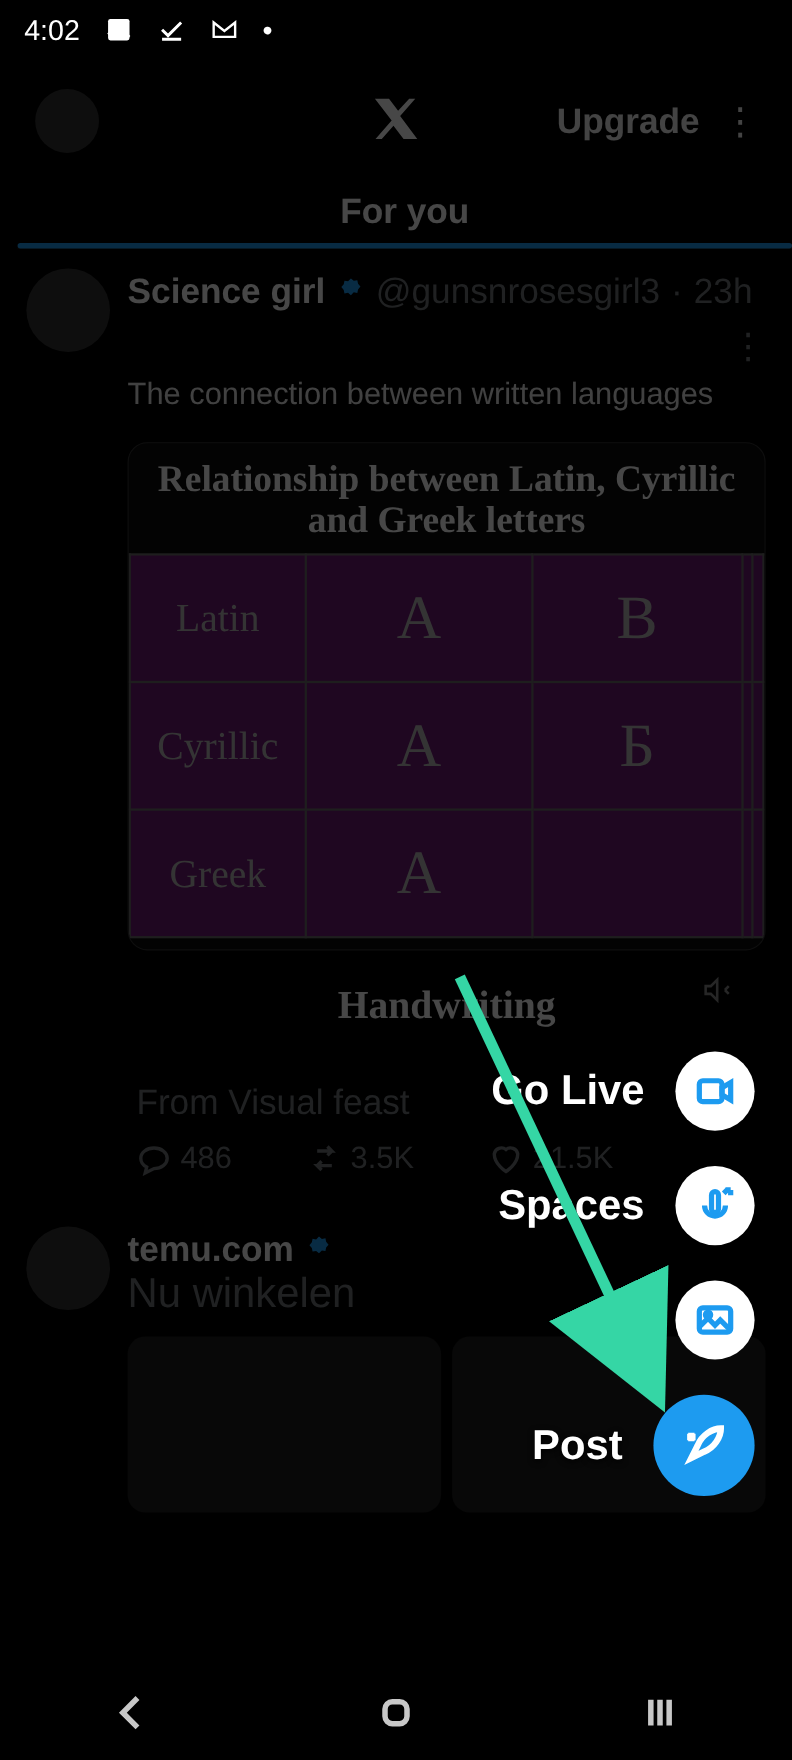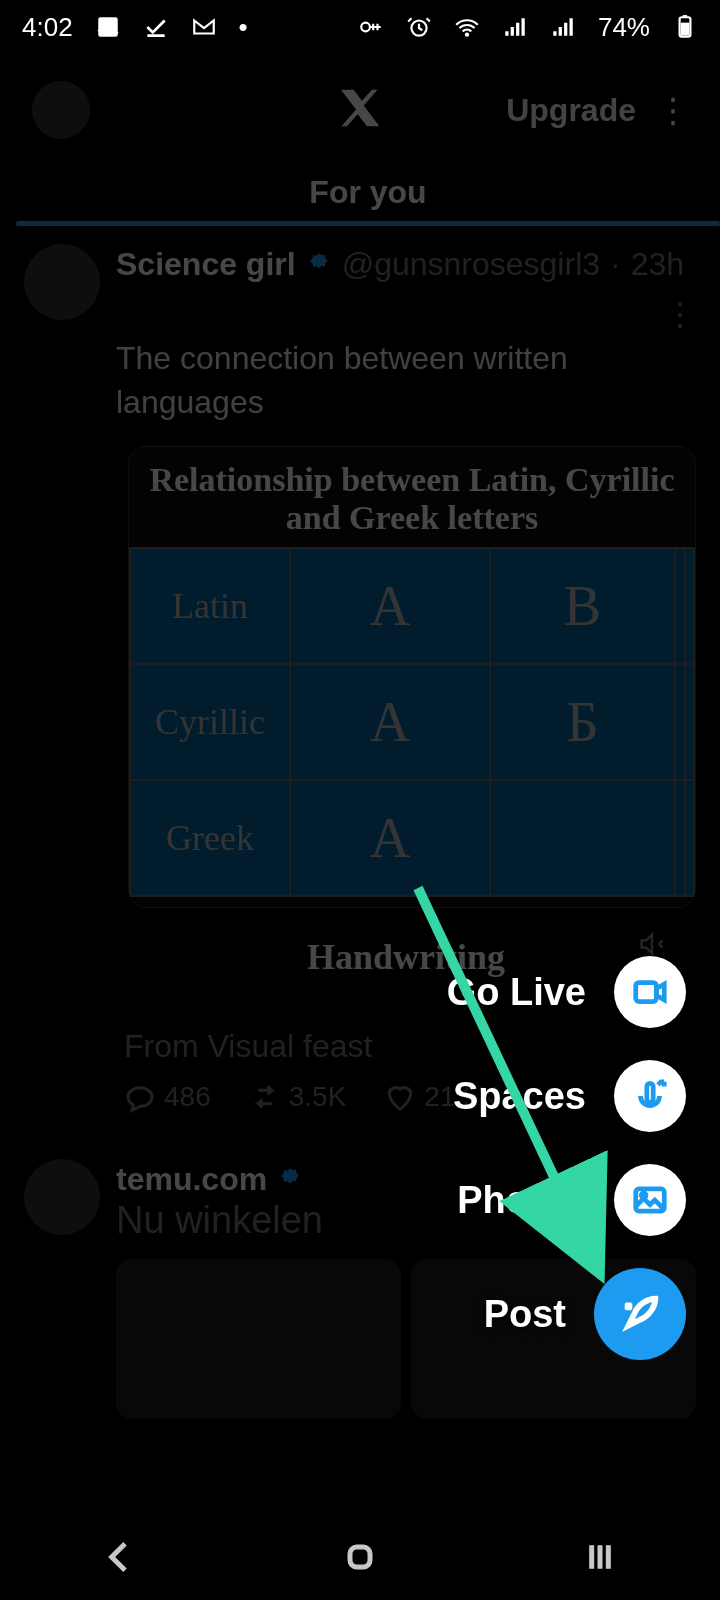--- a/index.html
+++ b/index.html
@@ -23,31 +23,31 @@
   
   .feed { position:absolute; top:228px; left:0; right:0; bottom:120px; }
   .post { padding:16px 24px 0 24px; }
   .post .row { display:flex; gap:16px; }
   .post .av { width:76px; height:76px; border-radius:50%; background:#333; flex-shrink:0; }
   .post .body { flex:1; min-width:0; }
   .nameline { font-size:32px; line-height:40px; display:flex; gap:10px; align-items:center; flex-wrap:wrap; }
   .nameline .name { font-weight:800; color:#fff; }
   .nameline .handle,.nameline .time { color:#71767b; }
   .verify { width:26px; height:26px; fill:#1d9bf0; }
-  .ptext { font-size:32px; line-height:44px; color:#e7e7e7; margin-top:2px; }
-  .media { margin:22px 0 0 12px; border:1px solid #333; border-radius:18px; overflow:hidden; background:#0a0a0a; }
+  .ptext { font-size:28px; line-height:44px; color:#e7e7e7; margin-top:2px; }
+  .media { margin:22px 0 0 0; border:1px solid #333; border-radius:18px; overflow:hidden; background:#0a0a0a; }
   .media-title { font-family:Georgia,serif; font-weight:700; text-align:center; font-size:34px; padding:14px 20px 10px; }
   .grid { width:100%; border-collapse:collapse; margin-bottom:10px; }
-  .grid td { border:2px solid #6c6c6c; height:116px; text-align:center; font-size:56px; font-family:Georgia,serif; background:#0369a1; color:#bbb; }
+  .grid td { border:2px solid #6c6c6c; height:116px; text-align:center; font-size:56px; font-family:Georgia,serif; background:#701a75; color:#bbb; }
   .grid td.lbl { font-size:36px; width:160px; }
   .caption { text-align:center; font-family:Georgia,serif; font-size:36px; font-weight:700; margin-top:28px; }
   .mute { position:relative; }
   .mute svg { position:absolute; right:30px; top:-6px; width:28px; height:28px; fill:#888; }
   .from { margin:50px 0 0 100px; font-size:32px; color:#71767b; }
-  .actions { display:flex; gap:38px; margin:16px 0 0 100px; font-size:28px; color:#71767b; align-items:center; }
+  .actions { display:flex; gap:68px; margin:16px 0 0 100px; font-size:28px; color:#71767b; align-items:center; }
   .actions span { display:flex; align-items:center; gap:8px; }
   .actions svg { width:32px; height:32px; fill:none; stroke:#71767b; stroke-width:2.3; }
   .ad .ptext2 { font-size:38px; line-height:42px; color:#e7e7e7; }
   .adimgs { display:flex; gap:10px; margin-top:18px; }
   .adimgs div { flex:1; height:160px; background:#1b1b1b; border-radius:16px; }
   
   .sysnav { position:absolute; bottom:0; left:0; right:0; height:82px; display:flex; align-items:center; justify-content:space-around; }
   .sysnav svg { width:40px; height:40px; fill:none; stroke:#c8c8c8; stroke-width:3; }
   
   .fab-menu { position:absolute; right:34px; bottom:240px; display:flex; flex-direction:column; gap:32px; align-items:flex-end; }
@@ -187,45 +187,20 @@
         <path d="M3 16l5-5 4 4 3-3 6 6" fill="none" stroke="#fff" stroke-width="2"></path>
       </svg>
     <svg viewBox="0 0 24 24">
         <path d="M4 12l5 5L20 6M4 20h16" fill="none" stroke="#fff" stroke-width="2.5"></path>
       </svg>
     <svg viewBox="0 0 24 24">
         <path d="M3 6l9 7 9-7v12H3V6z" fill="none" stroke="#fff" stroke-width="2"></path>
       </svg>
     <span>•</span>
   </div>
-  <div class="right">
-    <svg viewBox="0 0 24 24">
-        <circle cx="7" cy="12" r="4" fill="none" stroke="#fff" stroke-width="2"></circle>
-        <path d="M11 12h10m-3-3v6m-4-6v6" stroke="#fff" stroke-width="2"></path>
-      </svg>
-    <svg viewBox="0 0 24 24">
-        <circle cx="12" cy="13" r="7" fill="none" stroke="#fff" stroke-width="2"></circle>
-        <path d="M12 9v4l3 2M5 4L2 7m20 0l-3-3" stroke="#fff" stroke-width="2" fill="none"></path>
-      </svg>
-    <svg viewBox="0 0 24 24">
-        <path d="M12 20a1 1 0 1 0 0-2 1 1 0 0 0 0 2zm-4-4a6 6 0 0 1 8 0M5 13a10 10 0 0 1 14 0M2 10a14 14 0 0 1 20 0" fill="none" stroke="#fff" stroke-width="2"></path>
-      </svg>
-    <svg viewBox="0 0 24 24">
-        <path d="M3 20h3v-4H3zm5 0h3v-8H8zm5 0h3V8h-3zm5 0h3V4h-3z"></path>
-      </svg>
-    <svg viewBox="0 0 24 24">
-        <path d="M3 20h3v-4H3zm5 0h3v-8H8zm5 0h3V8h-3zm5 0h3V4h-3z"></path>
-      </svg>
-    <span>74%</span>
-    <svg viewBox="0 0 24 24">
-        <rect x="7" y="3" width="10" height="18" rx="2" fill="none" stroke="#fff" stroke-width="2"></rect>
-        <rect x="8" y="8" width="8" height="12"></rect>
-        <rect x="10" y="1" width="4" height="2"></rect>
-      </svg>
-  </div>
 </div>
 
 <div class="fab-menu">
   <div class="fab-row">
     <span class="fab-lbl">Go Live</span>
     <div class="fab-btn">
       <svg viewBox="0 0 24 24">
           <rect x="3" y="6" width="13" height="12" rx="2"></rect>
           <path d="M16 10l5-3v10l-5-3z"></path>
         </svg>
@@ -234,21 +209,20 @@
   <div class="fab-row">
     <span class="fab-lbl">Spaces</span>
     <div class="fab-btn">
       <svg viewBox="0 0 24 24">
           <rect x="10" y="4" width="4" height="12" rx="2"></rect>
           <path d="M6 12a6 6 0 0 0 12 0M17 5l2-2m2 0v3m0-3h-3"></path>
         </svg>
     </div>
   </div>
   <div class="fab-row">
-    <span class="fab-lbl">Photos</span>
     <div class="fab-btn">
       <svg viewBox="0 0 24 24">
           <rect x="3" y="5" width="18" height="14" rx="2"></rect>
           <path d="M3 16l5-5 4 4 3-3 6 6"></path>
           <circle cx="8" cy="9" r="1.5" fill="#1d9bf0"></circle>
         </svg>
     </div>
   </div>
   <div class="fab-row">
     <span class="fab-lbl">Post</span>

